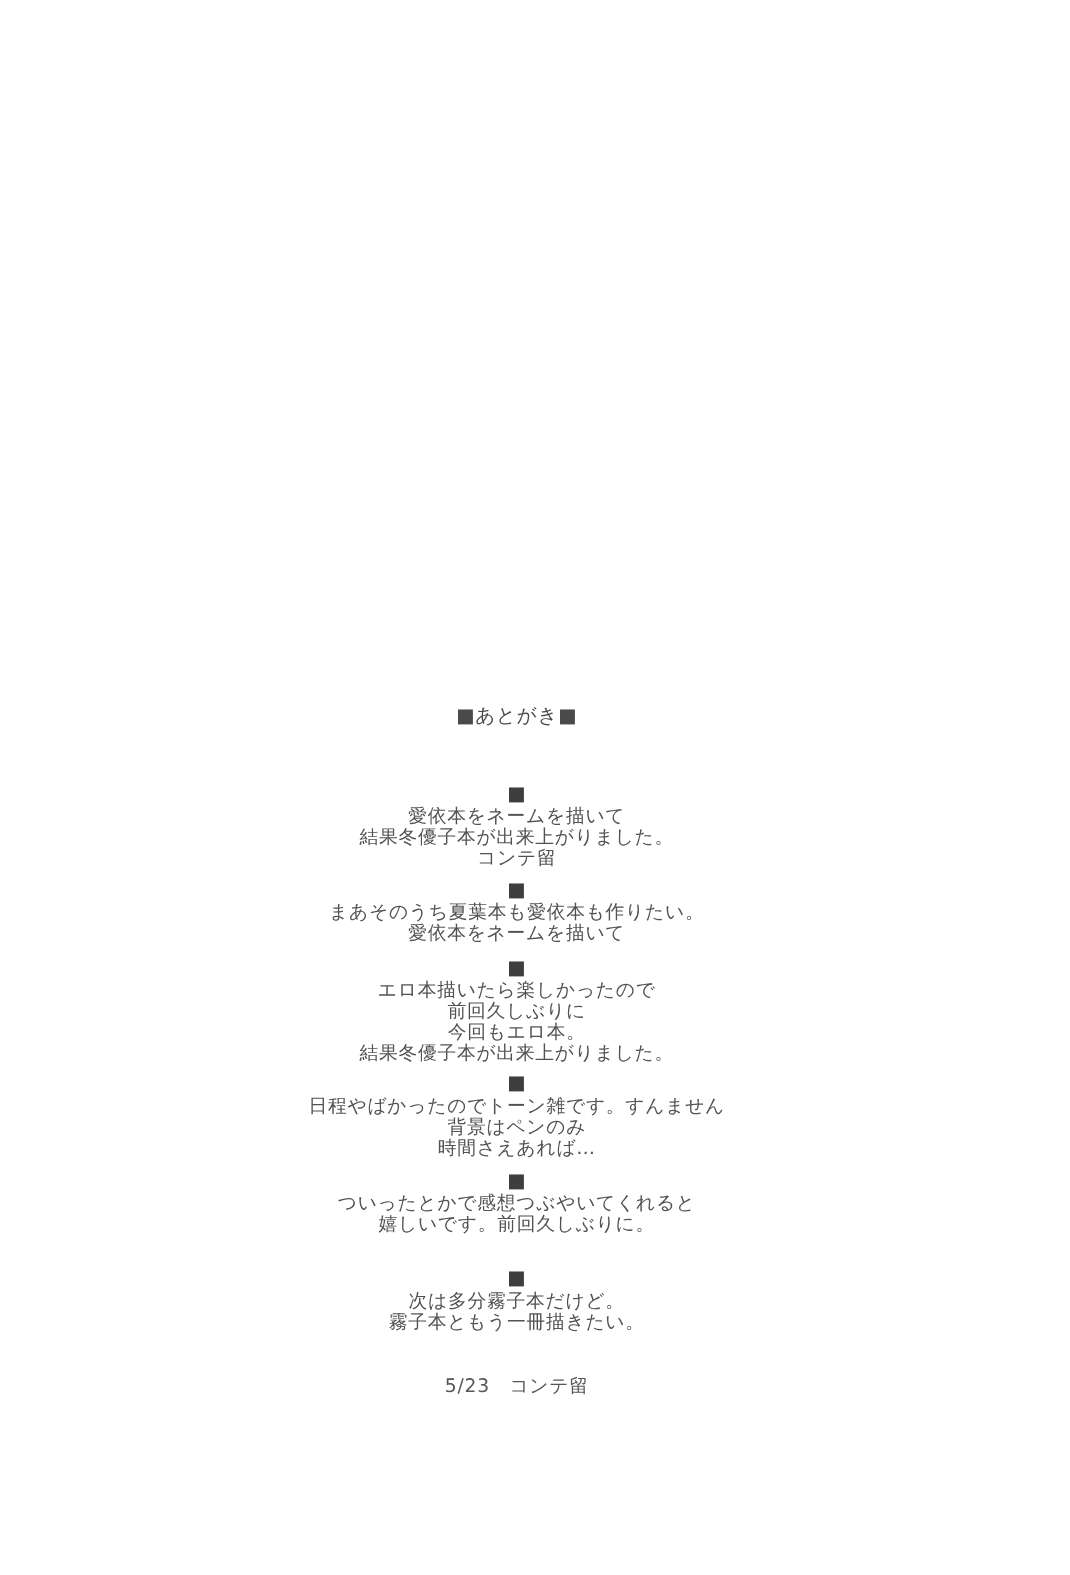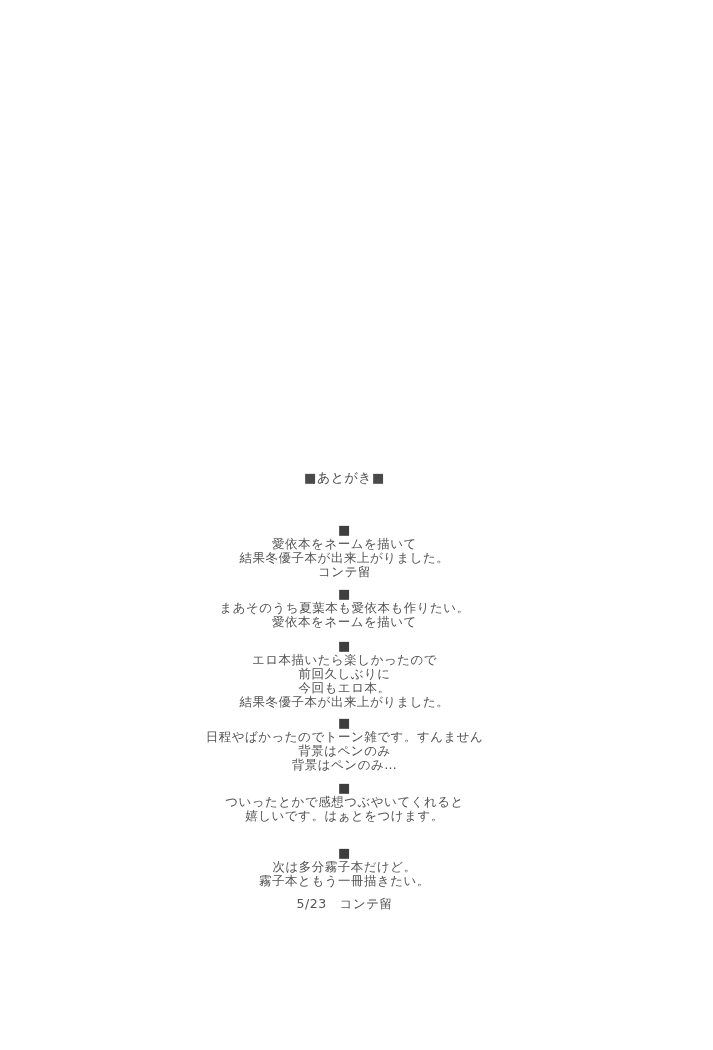--- a/index.html
+++ b/index.html
@@ -41,21 +41,21 @@
   .sec-6 { margin-top: 23px; }
   .marker {
     color: #3e3e3e;
     font-size: 13px;
     line-height: 14px;
   }
   .line {
     white-space: nowrap;
   }
   .footer {
-    margin-top: 9px;
+    margin-top: 29px;
     color: #565656;
   }
 </style>
 </head>
 <body>
 
 <div class="page">
   <div class="content">
 
     <div class="title">■あとがき■</div>
@@ -78,27 +78,27 @@
       <div class="line">エロ本描いたら楽しかったので</div>
       <div class="line">前回久しぶりに</div>
       <div class="line">今回もエロ本。</div>
       <div class="line">結果冬優子本が出来上がりました。</div>
     </div>
 
     <div class="section sec-4">
       <div class="marker">■</div>
       <div class="line">日程やばかったのでトーン雑です。すんません</div>
       <div class="line">背景はペンのみ</div>
-      <div class="line">背景はペンのみ…</div>
+      <div class="line">時間さえあれば…</div>
     </div>
 
     <div class="section sec-5">
       <div class="marker">■</div>
       <div class="line">ついったとかで感想つぶやいてくれると</div>
-      <div class="line">嬉しいです。はぁとをつけます。</div>
+      <div class="line">嬉しいです。前回久しぶりに。</div>
     </div>
 
     <div class="section sec-6">
       <div class="marker">■</div>
       <div class="line">次は多分霧子本だけど。</div>
       <div class="line">霧子本ともう一冊描きたい。</div>
     </div>
 
     <div class="footer">5/23　コンテ留</div>
 

